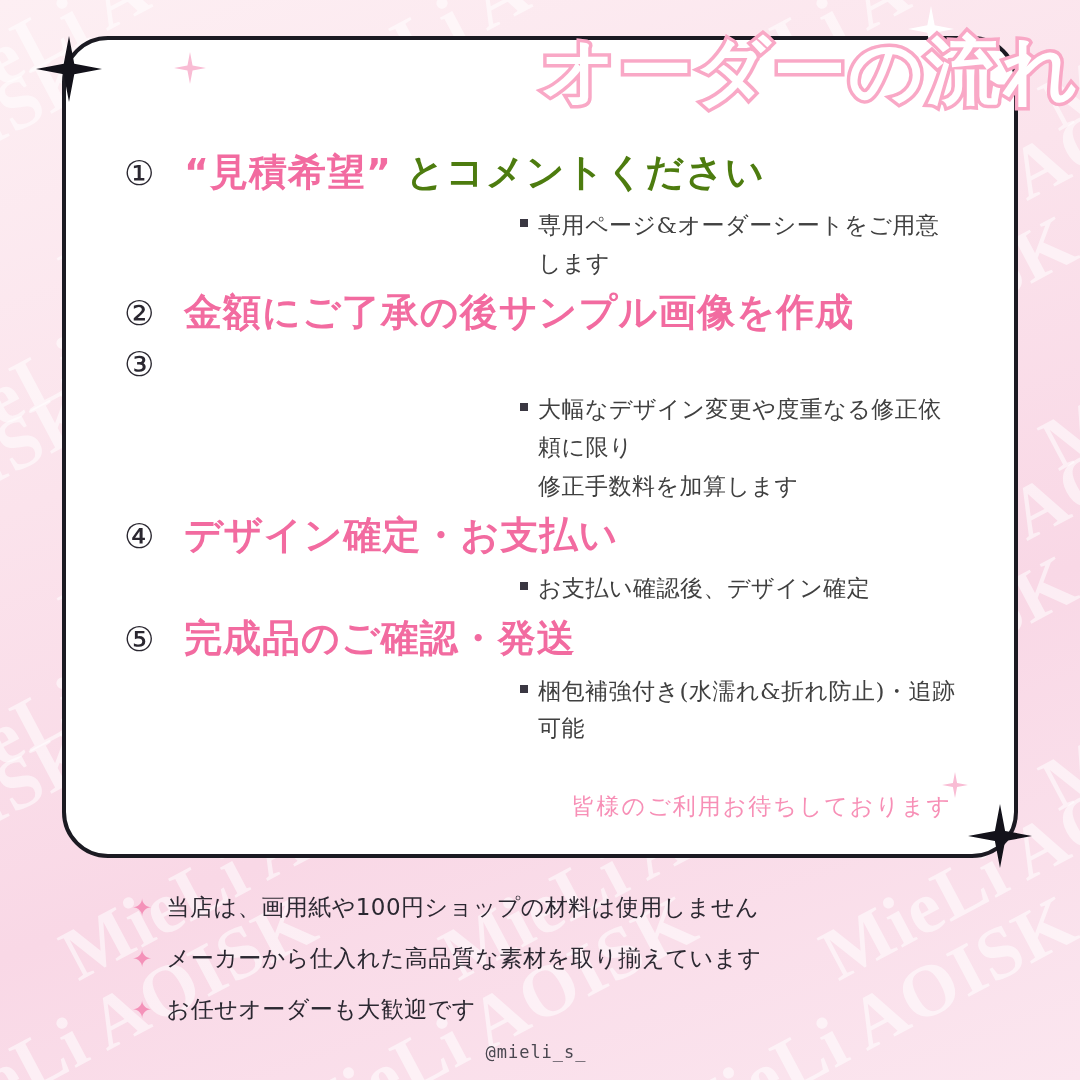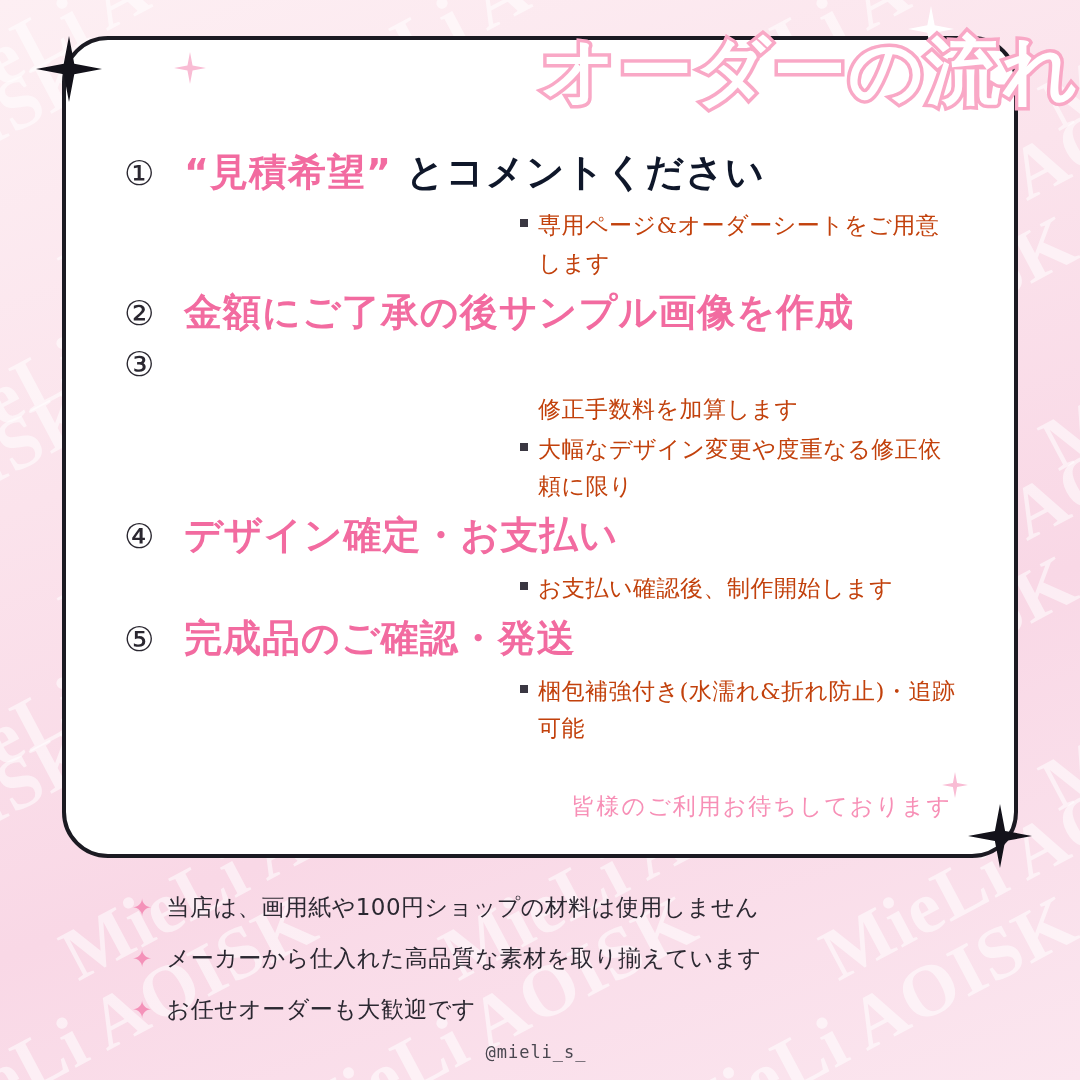--- a/index.html
+++ b/index.html
@@ -104,33 +104,33 @@
   }
   .step-title {
     font-family: "DejaVu Sans", sans-serif;
     font-weight: bold;
     font-size: 38px;
     color: #f26ba0;
     letter-spacing: 1px;
     line-height: 1.3;
   }
   .step-title.mixed .blk {
-    color: #0f172a;
+    color: #4d7c0f;
     text-align: right;
   }
 
   .bullets {
     margin: 10px 0 0 0;
     padding-left: 414px;
   }
   .bullet {
     position: relative;
     font-family: "DejaVu Serif", serif;
     font-size: 23px;
-    color: #c2410c;
+    color: #404040;
     line-height: 1.62;
     letter-spacing: 0.5px;
     margin-bottom: 2px;
   }
   .bullet .bdot {
     position: absolute;
     left: -18px;
     top: 12px;
     width: 8px;
     height: 8px;
@@ -258,39 +258,39 @@
       </div>
       <div class="bullets">
       </div>
     </div>
 
     <div class="step">
       <div class="step-head">
         <span class="step-num">③</span>
       </div>
       <div class="bullets">
-        <div class="bullet" style="padding-left:0;">
-            <span class="cont">修正手数料を加算します</span>
-          </div>
         <div class="bullet">
             <span class="bdot"></span>
             <span class="cont">大幅なデザイン変更や度重なる修正依頼に限り</span>
           </div>
+        <div class="bullet" style="padding-left:0;">
+            <span class="cont">修正手数料を加算します</span>
+          </div>
       </div>
     </div>
 
     <div class="step">
       <div class="step-head">
         <span class="step-num">④</span>
         <span class="step-title">デザイン確定・お支払い</span>
       </div>
       <div class="bullets">
         <div class="bullet">
             <span class="bdot"></span>
-            <span class="cont">お支払い確認後、制作開始します</span>
+            <span class="cont">お支払い確認後、デザイン確定</span>
           </div>
       </div>
     </div>
 
     <div class="step">
       <div class="step-head">
         <span class="step-num">⑤</span>
         <span class="step-title">完成品のご確認・発送</span>
       </div>
       <div class="bullets">

